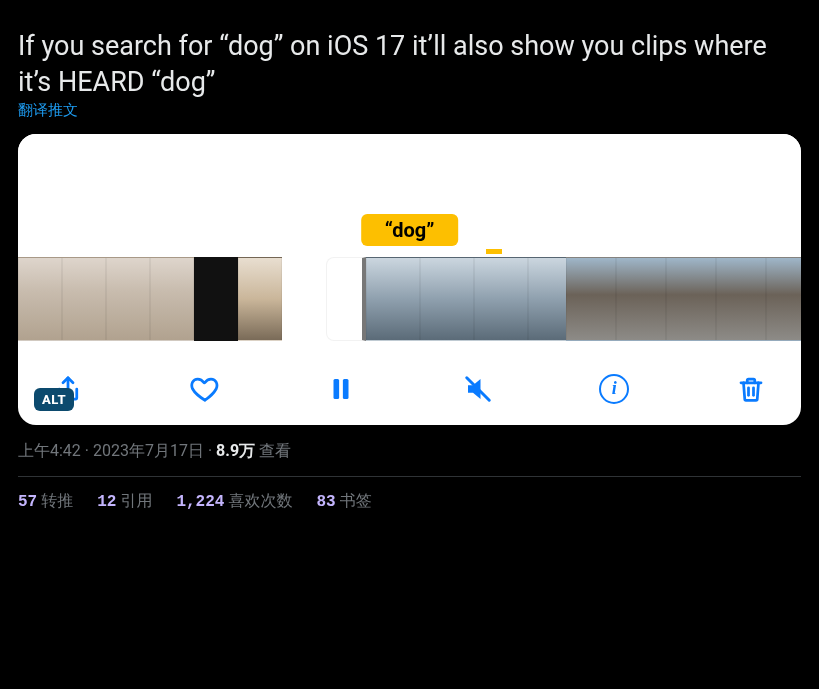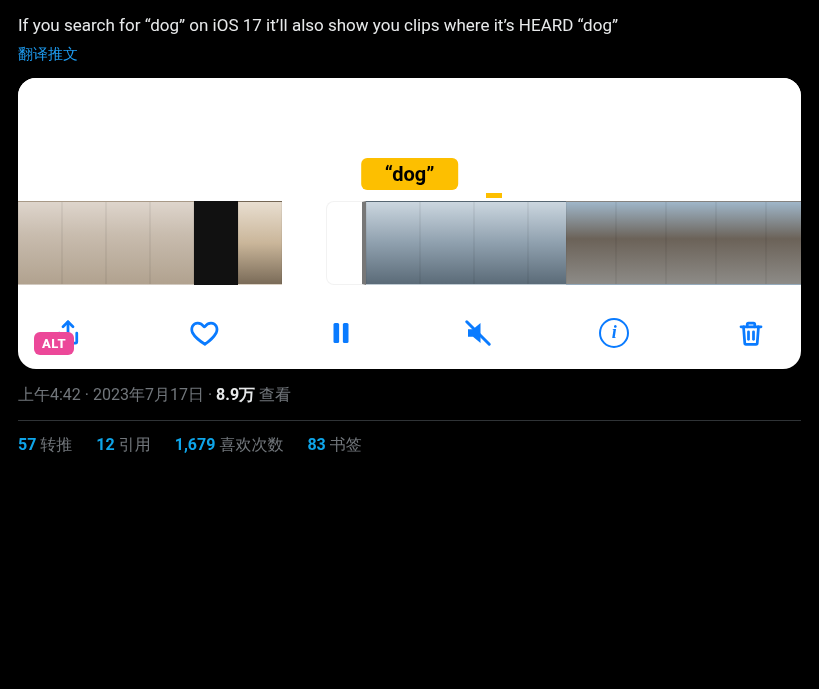--- a/index.html
+++ b/index.html
@@ -4,22 +4,22 @@
 <style>
   * { margin: 0; padding: 0; box-sizing: border-box; }
   html, body { width: 819px; height: 689px; background: #000; font-family: -apple-system, BlinkMacSystemFont, "Segoe UI", Roboto, Helvetica, Arial, sans-serif; color: #e7e9ea; overflow: hidden; }
   .tweet { padding: 14px 18px 10px 18px; }
   .hdr { display: flex; align-items: flex-start; }
   .avatar { width: 48px; height: 48px; border-radius: 50%; background: linear-gradient(135deg,#dcb9a5 0%, #6a4b3a 40%, #2c2c2c 100%); flex: 0 0 48px; margin-right: 12px; }
   .name-col { display: flex; flex-direction: column; line-height: 1.25; }
   .display-name { font-weight: 800; font-size: 17px; color: #e7e9ea; }
   .handle { font-size: 16px; color: #71767b; }
   .more { margin-left: auto; color: #71767b; padding: 4px 6px; border-radius: 50%; cursor: pointer; }
-  .body-text { font-size: 17px; line-height: 1.35; color: #e7e9ea; font-weight: 400; }
-  .translate { margin-top: 8px; font-size: 15px; color: #1d9bf0; cursor: pointer; }
+  .body-text { margin-top: 14px; font-size: 27px; line-height: 1.35; color: #e7e9ea; font-weight: 400; }
+  .translate { margin-top: 0; font-size: 15px; color: #1d9bf0; cursor: pointer; }
   .media { margin-top: 14px; border-radius: 18px; background: #fff; overflow: hidden; position: relative; }
   .media-inner { padding-bottom: 14px; }
   .whitebox { height: 115px; background: #fff; }
   .search-pill { position: absolute; top: 80px; left: 50%; transform: translateX(-50%); background: #fdbf00; color: #000; font-weight: 700; font-size: 20px; padding: 4px 24px; border-radius: 6px; }
   .timeline-area { position: relative; height: 100px; background: #fff; overflow: hidden; }
   .tick { position: absolute; top: 0; right: 299px; width: 16px; height: 5px; background: #fdbf00; }
   .group { position: absolute; top: 8px; height: 84px; display: flex; }
   .frame { height: 84px; min-width: 40px; border: 1px solid rgba(0,0,0,0.05); }
   .g1 .frame { width: 44px; }
   .g2 .frame { width: 54px; }
@@ -27,26 +27,26 @@
   .g2 .first { width: 10px; background: #fff; border-right: 4px solid #777; border-radius: 8px 0 0 8px; }
   .dog-a { background: linear-gradient(180deg,#ded5cc 0%, #c8bcae 40%, #b1a28f 100%); }
   .dog-b { background: linear-gradient(180deg,#cbd6df 0%, #8fa0ae 50%, #5b6b78 100%); }
   .dog-c { background: linear-gradient(180deg,#9fb6c9 0%, #6b6258 45%, #8d8b87 100%); }
   .dark  { background: #111; }
   .people{ background: linear-gradient(180deg,#e8ded0 0%, #cab69a 50%, #7a6b58 100%); }
   .toolbar { display: flex; justify-content: space-between; align-items: center; padding: 18px 22px 0 22px; }
   .tbtn { width: 56px; height: 44px; display: flex; align-items: center; justify-content: center; color: #0a7bff; cursor: pointer; }
   .tbtn svg { width: 30px; height: 30px; }
   .info-circle { width: 30px; height: 30px; border: 2.5px solid #0a7bff; border-radius: 50%; display:flex; align-items:center; justify-content:center; font-family: Georgia, serif; font-style: italic; font-weight: 700; font-size: 18px; color:#0a7bff; }
-  .alt-badge { position: absolute; left: 16px; bottom: 14px; background: #ec4899; color: #fff; font-weight: 800; font-size: 13px; padding: 4px 8px; border-radius: 6px; letter-spacing: 0.5px; }
+  .alt-badge { position: absolute; left: 16px; bottom: 14px; background: #0c4a6e; color: #fff; font-weight: 800; font-size: 13px; padding: 4px 8px; border-radius: 6px; letter-spacing: 0.5px; }
   .meta { margin-top: 16px; font-size: 16px; color: #71767b; }
   .meta .strong { color: #e7e9ea; font-weight: 700; text-align: right; }
   .divider { height: 1px; background: #2f3336; margin-top: 14px; }
   .stats { display: flex; gap: 24px; margin-top: 14px; font-size: 16px; color: #71767b; }
-  .stats .n { color: #0ea5e9; font-weight: 700; margin-right: 4px; }
+  .stats .n { color: #c4b5fd; font-weight: 700; margin-right: 4px; font-family: Liberation Mono, monospace; }
 </style>
 </head>
 <body>
 
 <div class="tweet">
 
 
   <div class="body-text">If you search for “dog” on iOS 17 it’ll also show you clips where it’s HEARD “dog”</div>
   <div class="translate">翻译推文</div>
 
@@ -126,17 +126,17 @@
 
   <div class="meta">
     <span>上午4:42</span><span> · </span><span>2023年7月17日</span><span> · </span><span class="strong">8.9万</span><span> 查看</span>
   </div>
 
   <div class="divider"></div>
 
   <div class="stats">
     <div><span class="n">57</span><span>转推</span></div>
     <div><span class="n">12</span><span>引用</span></div>
-    <div><span class="n">1,679</span><span>喜欢次数</span></div>
+    <div><span class="n">1,224</span><span>喜欢次数</span></div>
     <div><span class="n">83</span><span>书签</span></div>
   </div>
 
 </div>
 
 </body></html>

